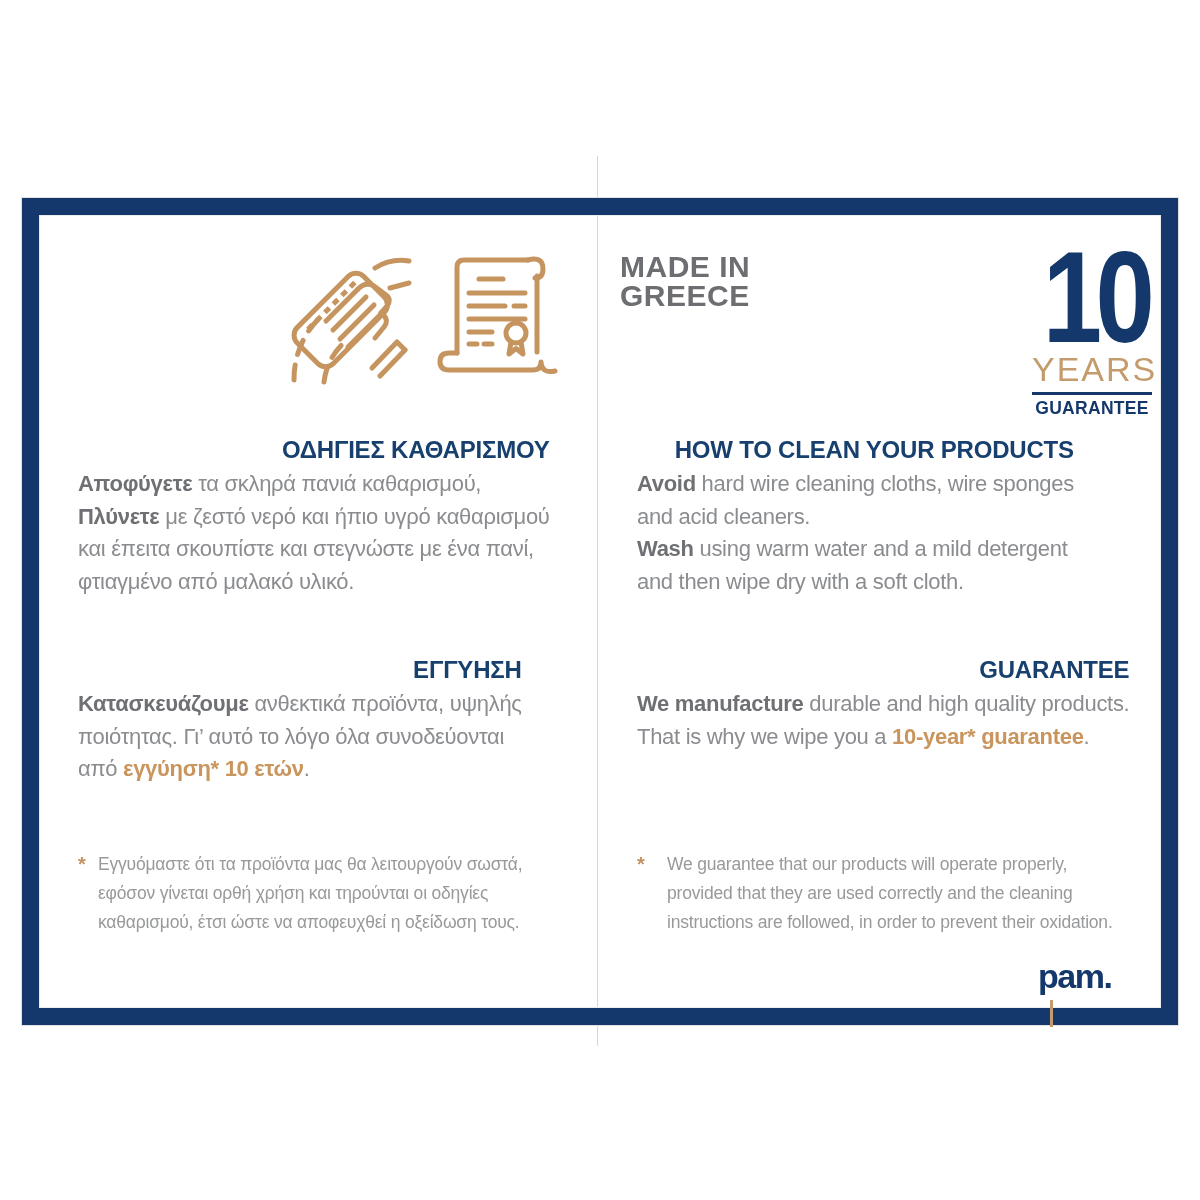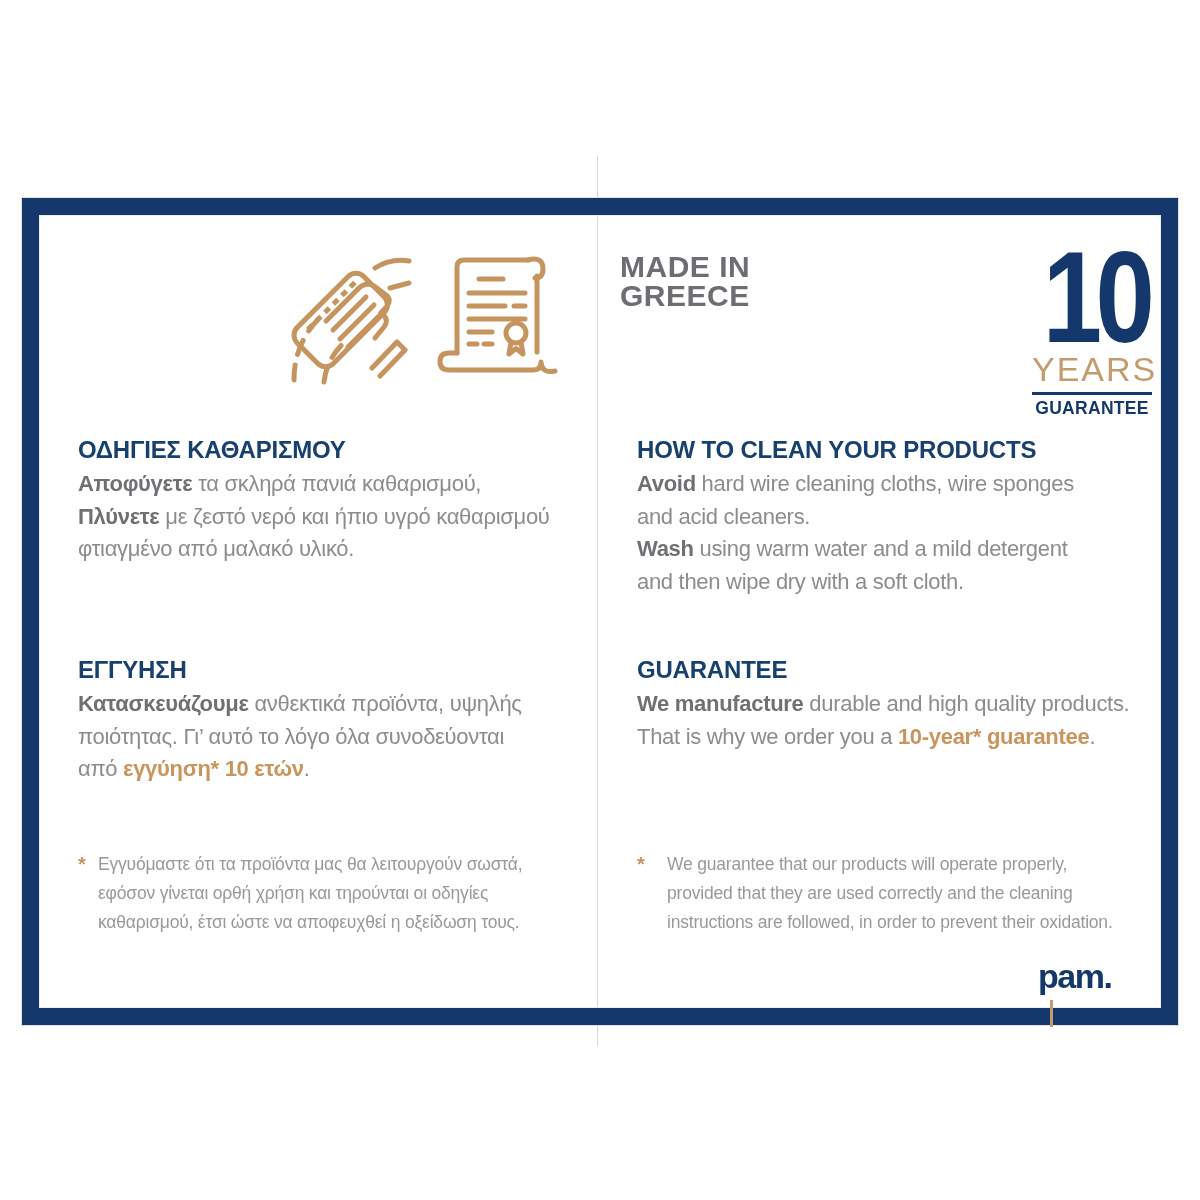--- a/index.html
+++ b/index.html
@@ -47,21 +47,21 @@
   }
   .badge-rule{margin-top:6px;border-top:3px solid #14386b;height:0;}
   .badge-guarantee{
     margin-top:5px;font-size:17.5px;line-height:1;font-weight:700;letter-spacing:0.3px;
   }
 
   
   .section{z-index:3;}
   .heading{
     font-size:24px;line-height:33px;font-weight:700;
-    letter-spacing:-0.2px;color:#17406e;margin:0 0 2px 0;white-space:nowrap;
+    letter-spacing:-0.2px;color:#17406e;margin:0 0 2px 0;white-space:nowrap;text-align:right;
   }
   .bodytext .line{
     font-size:22px;line-height:32.5px;letter-spacing:-0.3px;
     color:#8a8c8f;white-space:nowrap;
   }
   .bodytext b{font-weight:700;color:#6e7073;}
   .accent{color:#c9955c;font-weight:700;}
 
   .col-el{left:78px;}
   .col-en{left:637px;}
@@ -153,20 +153,21 @@
   <div class="badge-years">YEARS</div>
   <div class="badge-rule"></div>
   <div class="badge-guarantee">GUARANTEE</div>
 </div>
 
 <div class="abs section col-el sec-clean">
   <div class="heading">ΟΔΗΓΙΕΣ ΚΑΘΑΡΙΣΜΟΥ</div>
   <div class="bodytext">
     <div class="line"><b>Αποφύγετε</b><span> τα σκληρά πανιά καθαρισμού,</span></div>
     <div class="line"><b>Πλύνετε</b><span> με ζεστό νερό και ήπιο υγρό καθαρισμού</span></div>
+    <div class="line">και έπειτα σκουπίστε και στεγνώστε με ένα πανί,</div>
     <div class="line">φτιαγμένο από μαλακό υλικό.</div>
   </div>
 </div>
 
 <div class="abs section col-el sec-guar">
   <div class="heading">ΕΓΓΥΗΣΗ</div>
   <div class="bodytext">
     <div class="line"><b>Κατασκευάζουμε</b><span> ανθεκτικά προϊόντα, υψηλής</span></div>
     <div class="line">ποιότητας. Γι’ αυτό το λόγο όλα συνοδεύονται</div>
     <div class="line"><span>από </span><span class="accent">εγγύηση* 10 ετών</span><span>.</span></div>
@@ -189,21 +190,21 @@
     <div class="line">and acid cleaners.</div>
     <div class="line"><b>Wash</b><span> using warm water and a mild detergent</span></div>
     <div class="line">and then wipe dry with a soft cloth.</div>
   </div>
 </div>
 
 <div class="abs section col-en sec-guar">
   <div class="heading">GUARANTEE</div>
   <div class="bodytext">
     <div class="line"><b>We manufacture</b><span> durable and high quality products.</span></div>
-    <div class="line"><span>That is why we order you a </span><span class="accent">10-year* guarantee</span><span>.</span></div>
+    <div class="line"><span>That is why we wipe you a </span><span class="accent">10-year* guarantee</span><span>.</span></div>
   </div>
 </div>
 
 <div class="abs col-en footnote">
   <div class="fn-marker">*</div>
   <div class="fn-text">
     <div class="line">We guarantee that our products will operate properly,</div>
     <div class="line">provided that they are used correctly and the cleaning</div>
     <div class="line">instructions are followed, in order to prevent their oxidation.</div>
   </div>

